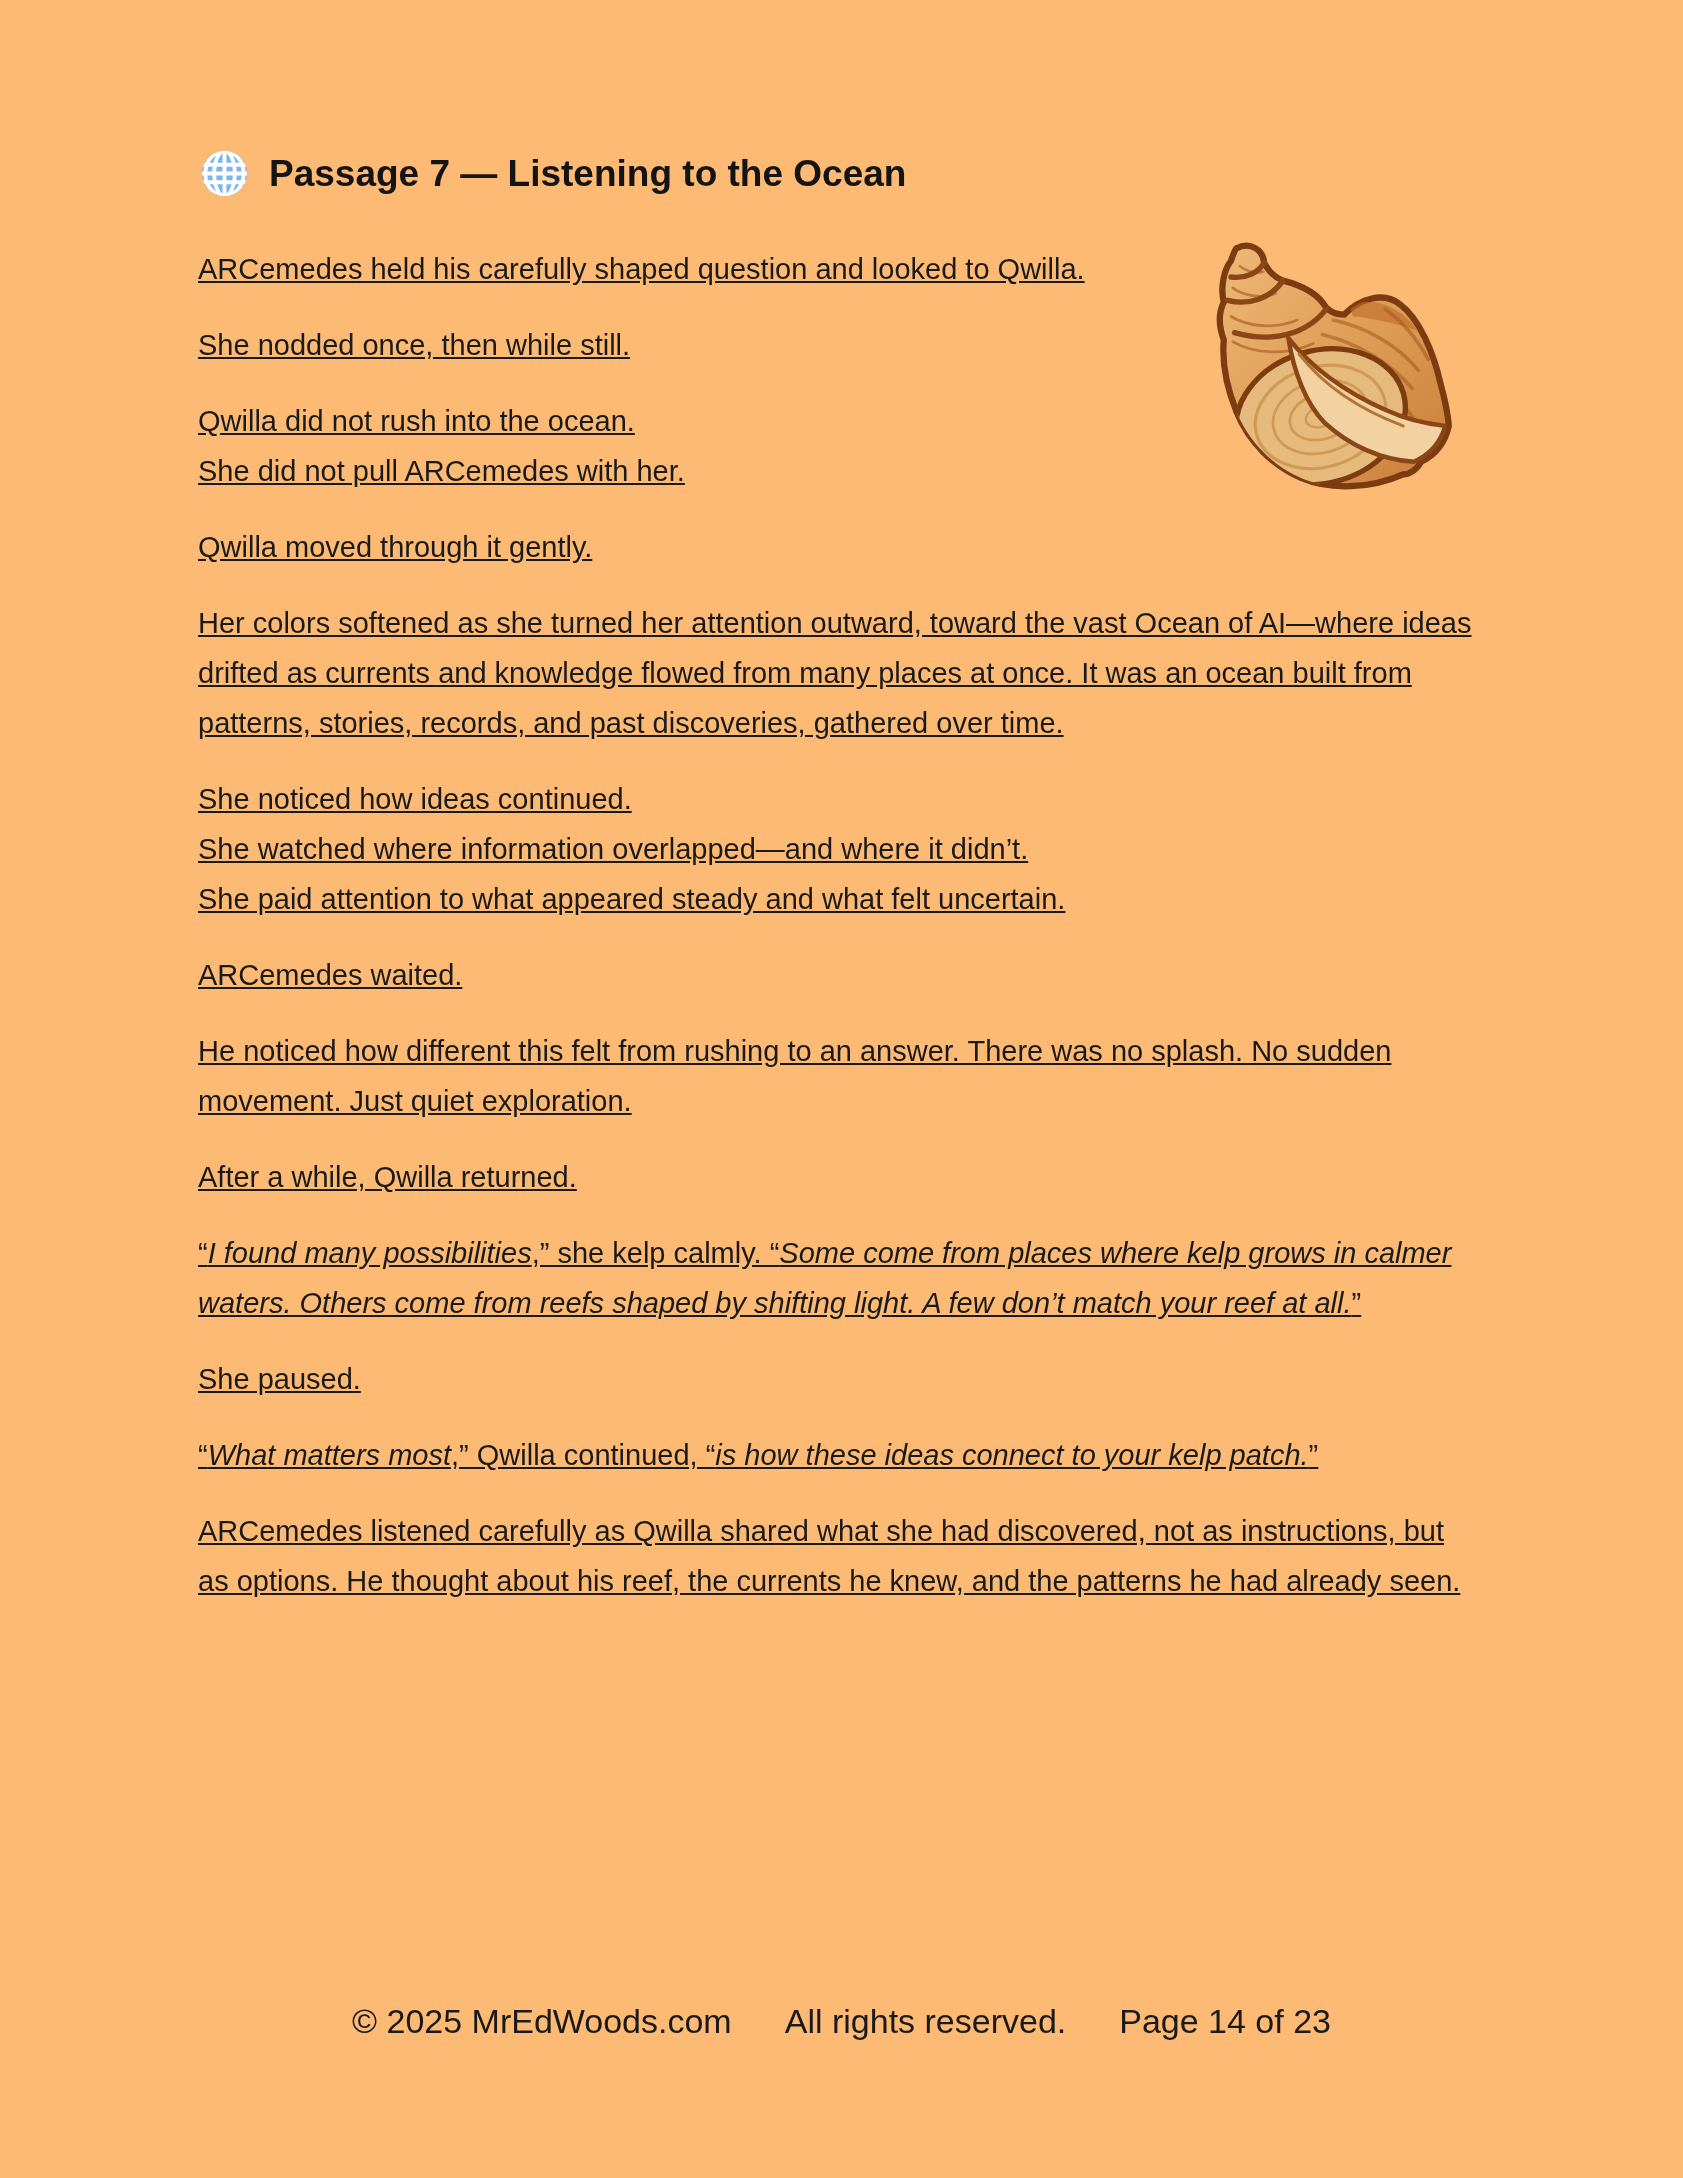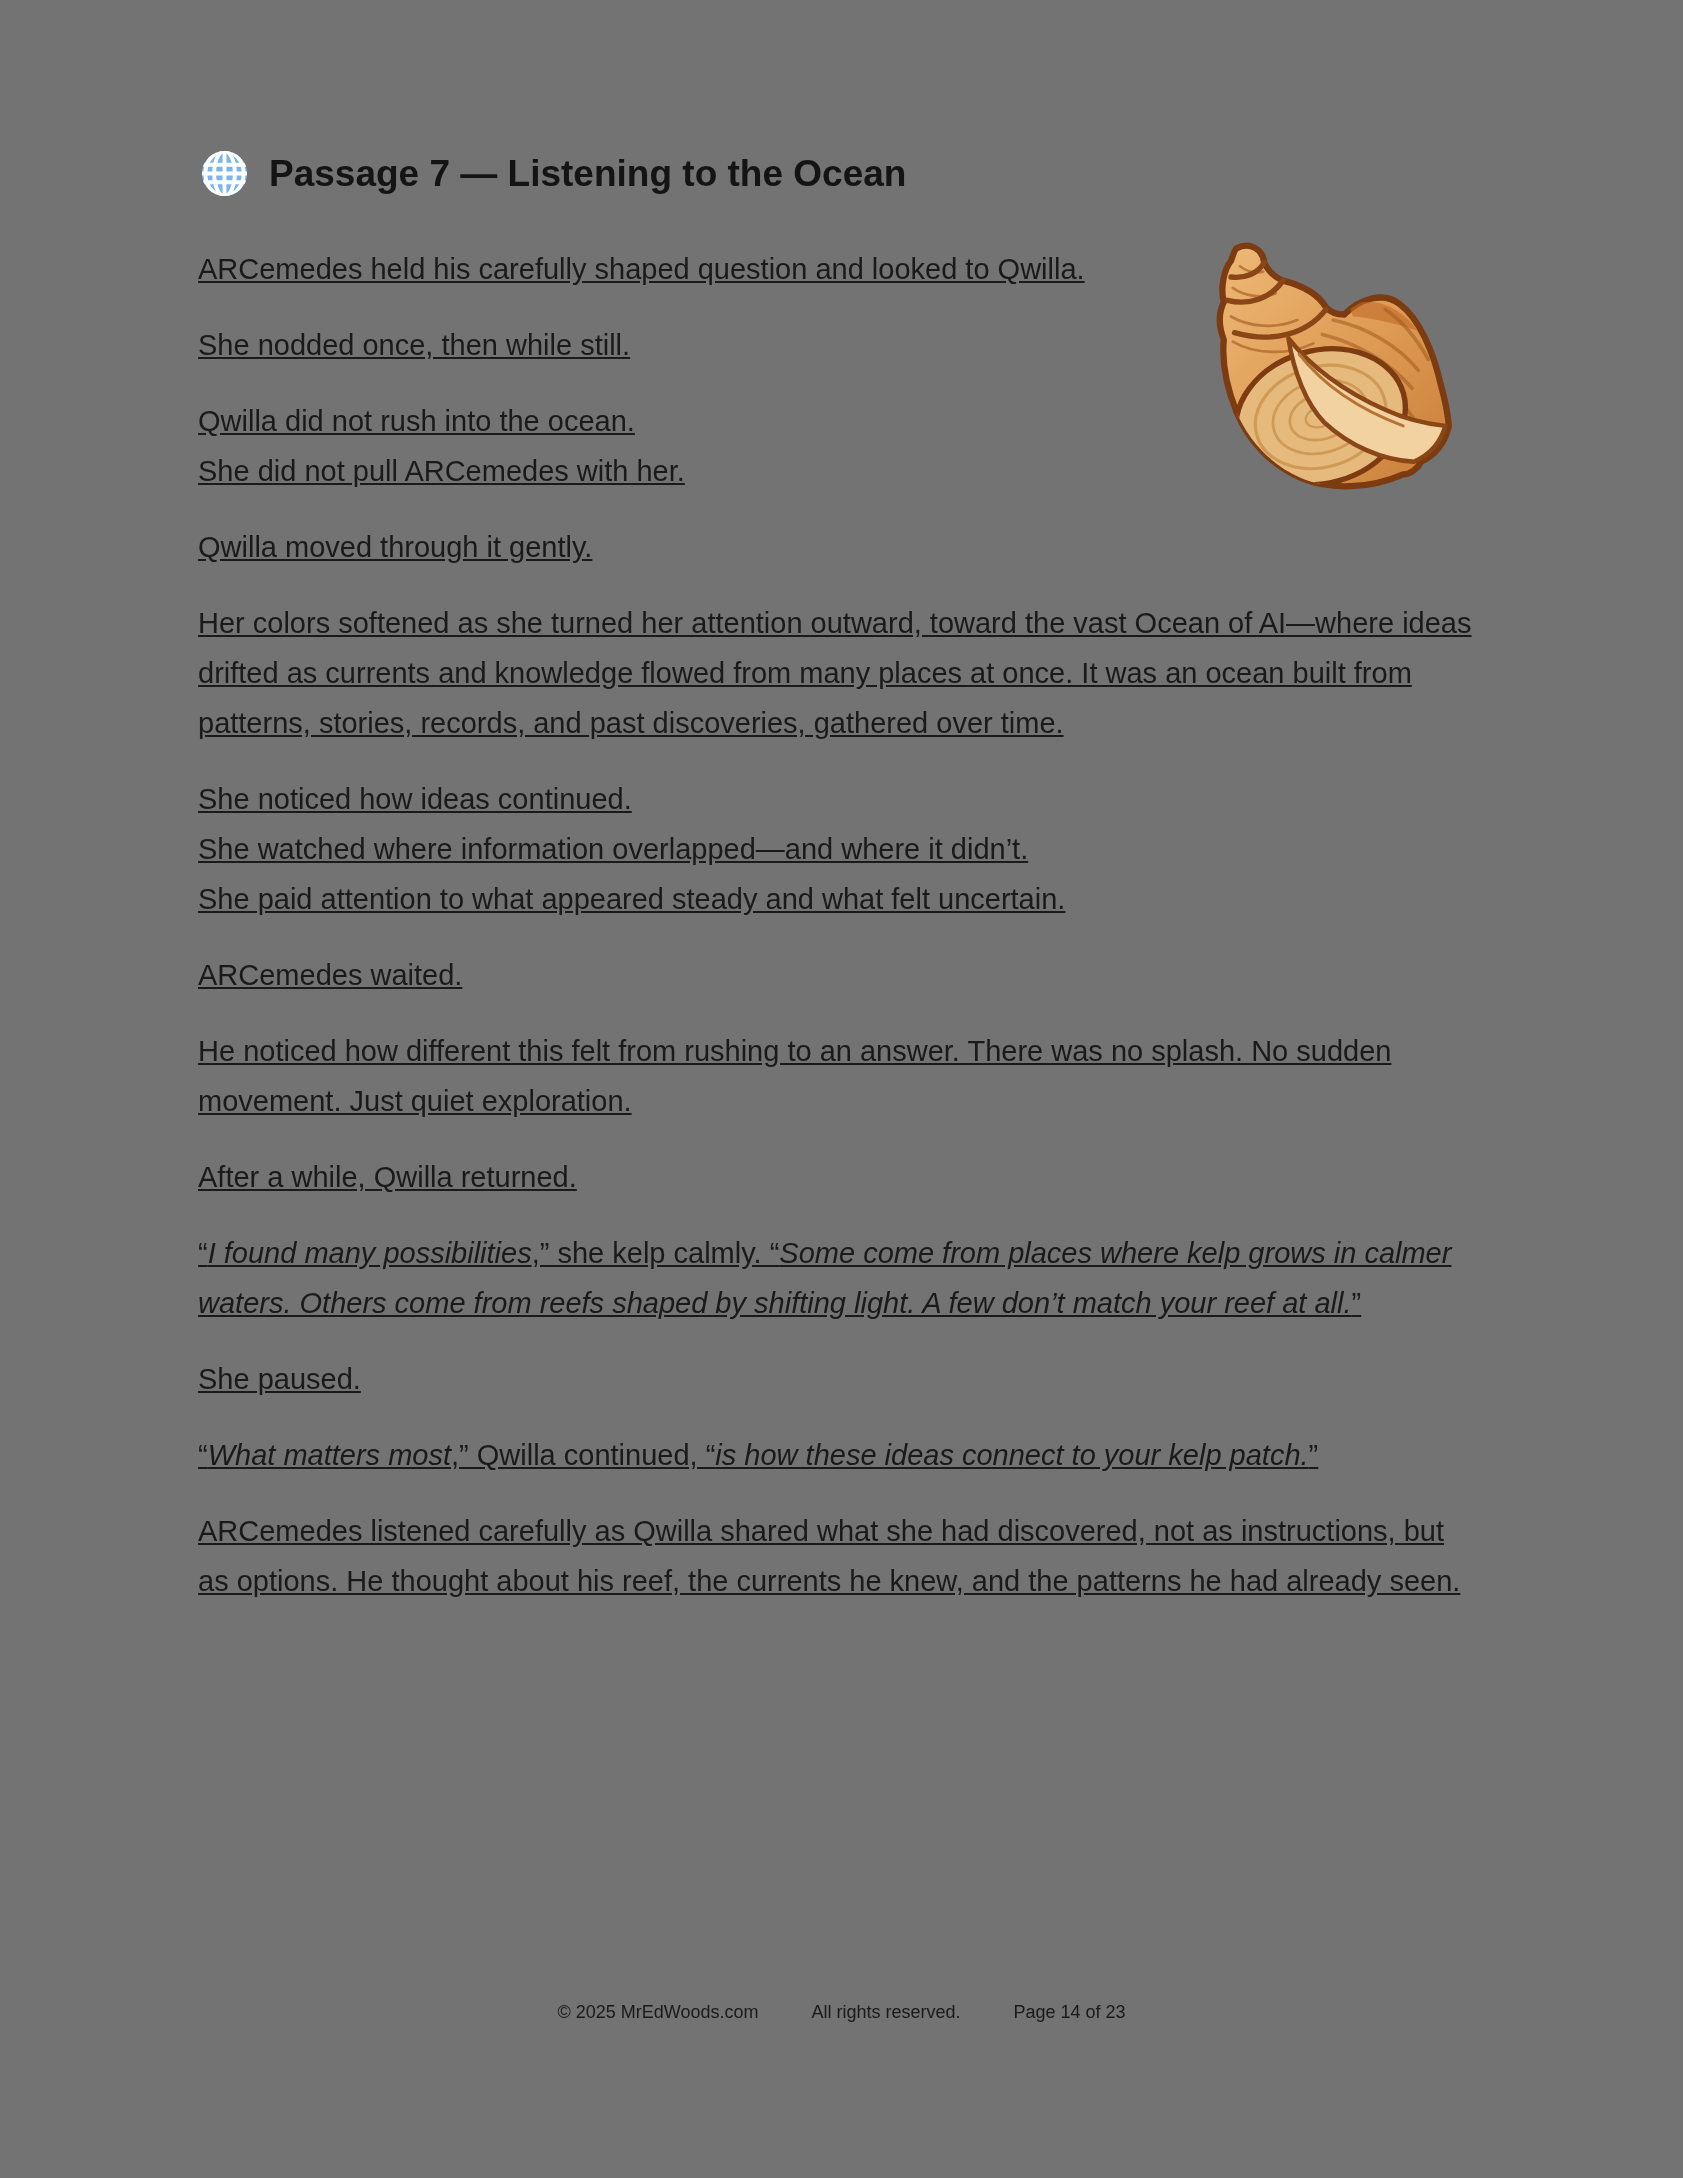--- a/index.html
+++ b/index.html
@@ -1,19 +1,19 @@
 <!DOCTYPE html>
 <html><head>
 <meta charset="utf-8">
 <style>
   html,body{margin:0;padding:0;background:#ffffff;}
   .page{
     position:relative;
     width:1683px;height:2178px;
-    background:#737373;
+    background:#fdba74;
     font-family:"Liberation Sans", sans-serif;
     color:#1a1a1a;
     box-sizing:border-box;
     padding:147px 203px 0 198px;
     overflow:hidden;
   }
   .title-row{
     display:flex;align-items:center;gap:18px;
     font-size:37px;font-weight:700;color:#141414;
     margin:0 0 44px 0;line-height:51px;
@@ -28,21 +28,21 @@
   .para{
     font-size:29px;
     line-height:50px;
     margin:0 0 26px 0;
   }
   .para em{font-style:italic;}
   .footer{
     position:absolute;
     left:0;right:0;top:2002px;
     display:flex;justify-content:center;gap:53px;
-    font-size:18px;color:#1a1a1a;
+    font-size:34px;color:#1a1a1a;
   }
 </style>
 </head>
 <body>
 
 <div class="page">
 
   <h1 class="title-row">
     <svg class="globe" width="53" height="53" viewBox="0 0 54 54">
       <defs>

